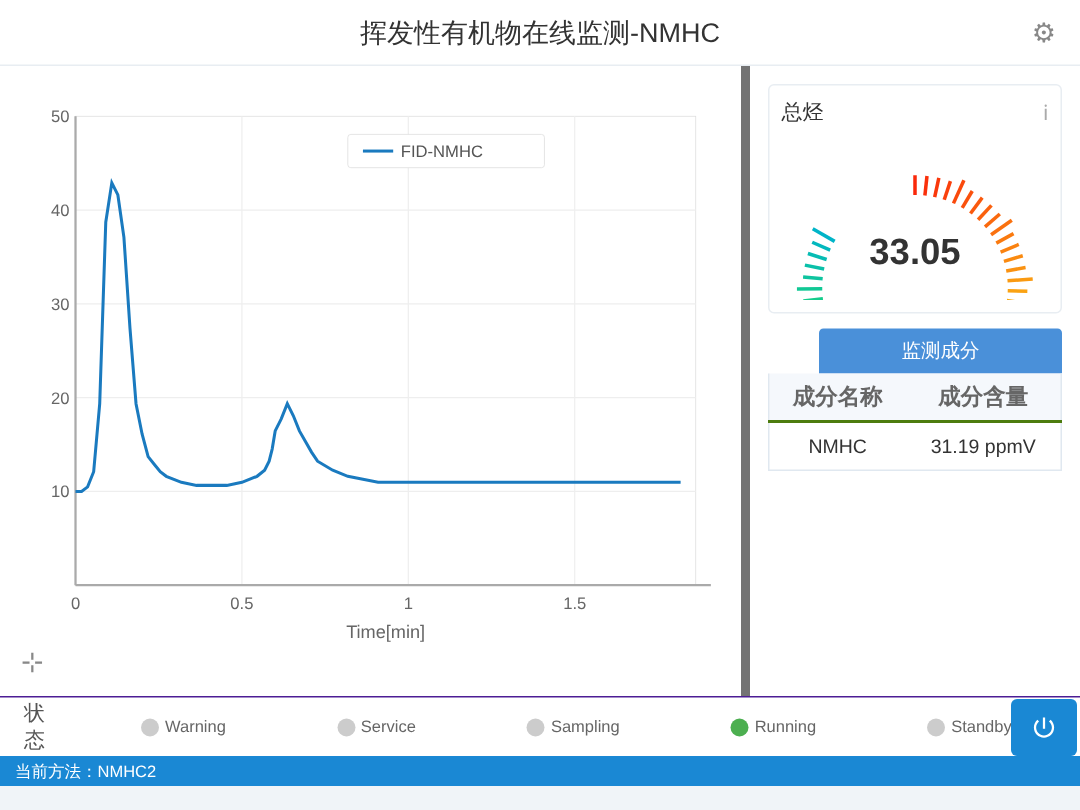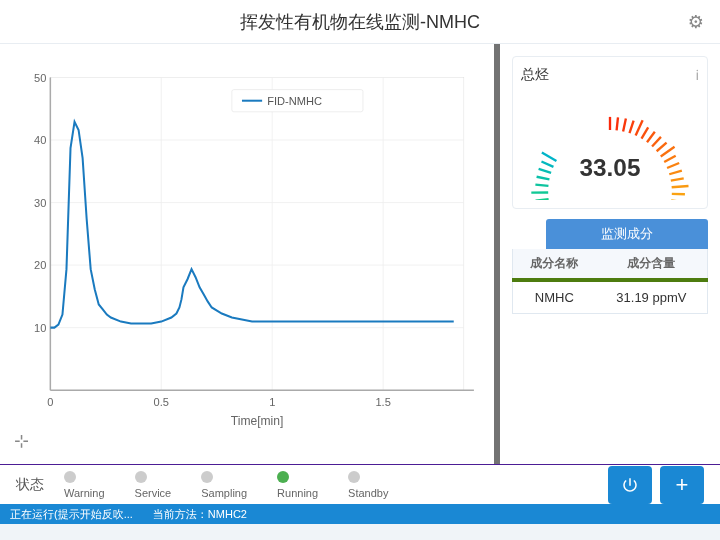--- a/index.html
+++ b/index.html
@@ -107,24 +107,24 @@
     }
     .measurements-table {
       width: 100%;
       border-collapse: collapse;
       border: 1px solid #e0e8f0;
       border-top: none;
     }
     .measurements-table th {
       background: #f5f8fc;
       color: #666;
-      font-size: 12px;
+      font-size: 15px;
       padding: 6px 8px;
       text-align: center;
-      border-bottom: 4px solid #4d7c0f;
+      border-bottom: 2px solid #4d7c0f;
     }
     .measurements-table td {
       padding: 8px 8px;
       font-size: 13px;
       text-align: center;
       border-bottom: 3px solid #0f172a;
       color: #333;
     }
     .measurements-table tr:last-child td {
       border-bottom: none;
@@ -145,23 +145,24 @@
       margin-right: 20px;
     }
     .status-items {
       display: flex;
       align-items: center;
       gap: 30px;
       flex: 1;
     }
     .status-item {
       display: flex;
-      flex-direction: column;
-      align-items: flex-start;
+      flex-direction: row;
+      align-items: flex-end;
       gap: 4px;
+      margin-left: 44px;
     }
     .status-dot {
       width: 12px;
       height: 12px;
       border-radius: 50%;
       background: #ccc;
     }
     .status-dot.active {
       background: #4caf50;
     }
@@ -407,17 +408,16 @@
     <button class="btn-power">
       <svg width="18" height="18" viewBox="0 0 24 24">
         <path d="M13 3h-2v10h2V3zm4.83 2.17l-1.42 1.42C17.99 7.86 19 9.81 19 12c0 3.87-3.13 7-7 7s-7-3.13-7-7c0-2.19 1.01-4.14 2.58-5.42L6.17 5.17C4.23 6.82 3 9.26 3 12c0 4.97 4.03 9 9 9s9-4.03 9-9c0-2.74-1.23-5.18-3.17-6.83z" fill="white"></path>
       </svg>
     </button>
     <button class="btn-add">+</button>
   </div>
 </div>
 
 <div class="bottom-bar">
-  <span>正在运行(提示开始反吹...</span>
   <span>
     <span>当前方法：</span><span>NMHC2</span>
   </span>
 </div>
 
 </body></html>

